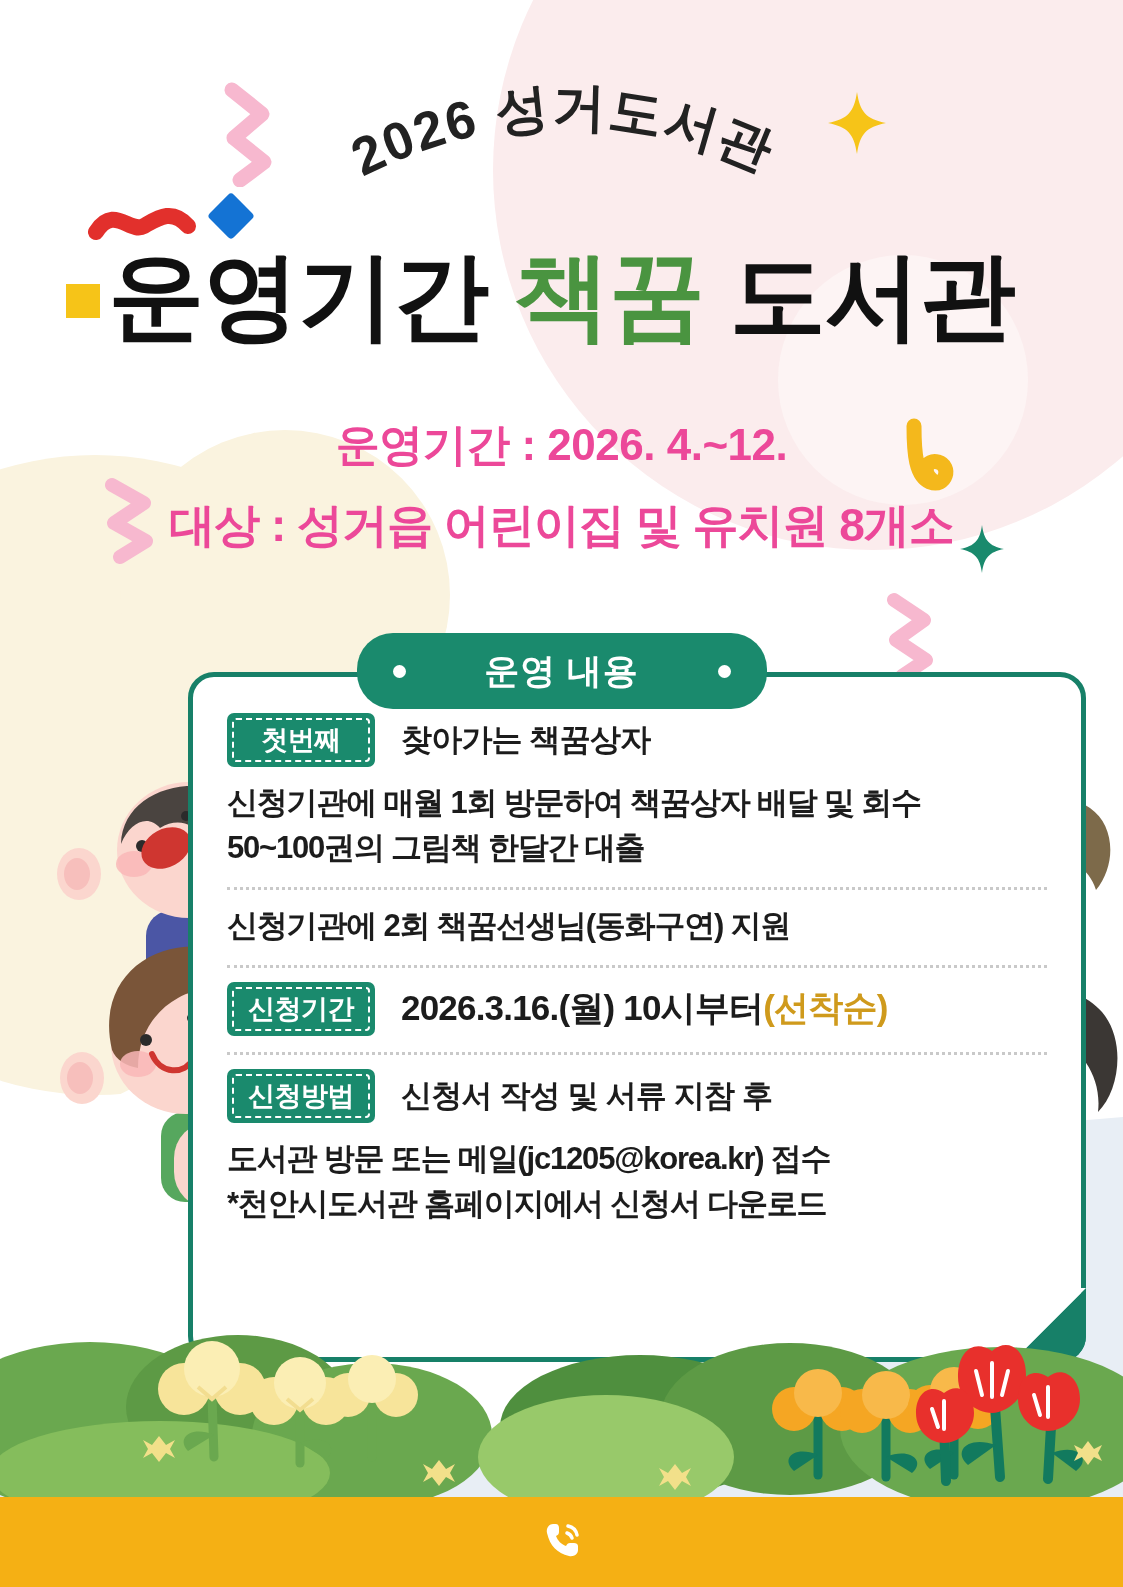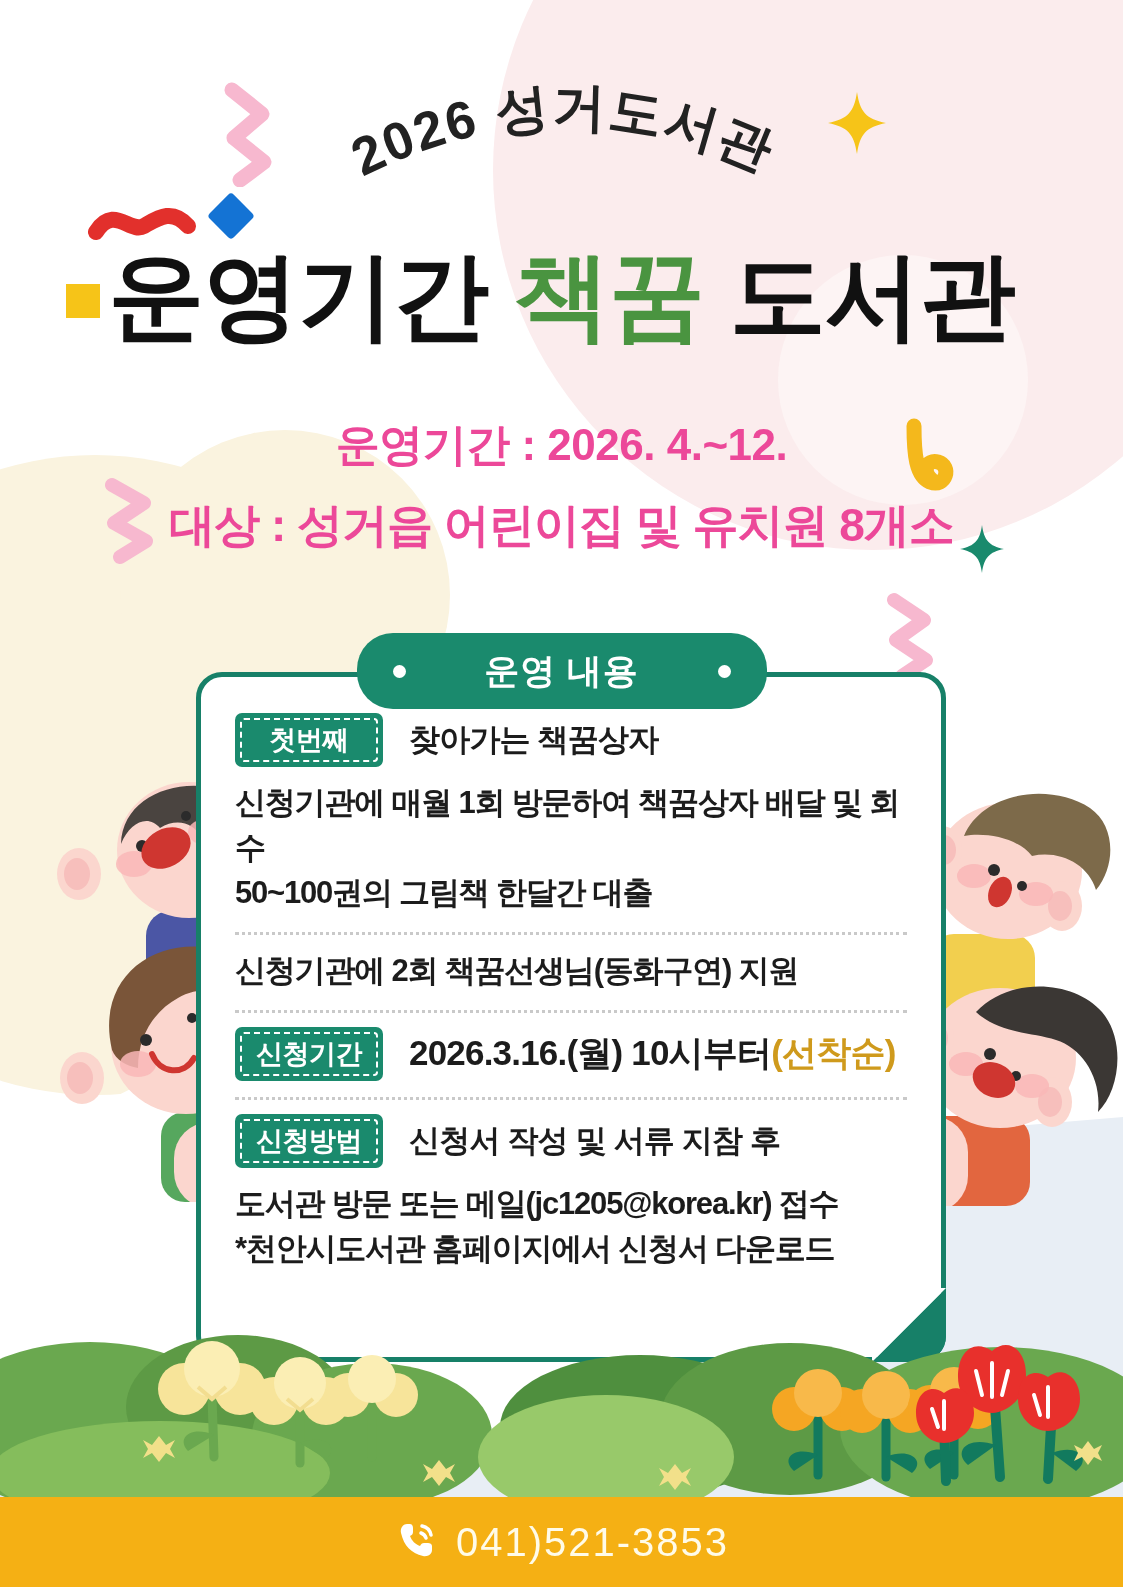--- a/index.html
+++ b/index.html
@@ -113,22 +113,22 @@
     font-size: 44px; font-weight: 700; letter-spacing: -0.5px;
     margin-bottom: 20px;
   }
   .sub-line2 {
     font-size: 46px; font-weight: 800; letter-spacing: -1px;
   }
 
   
   .card {
     position: absolute;
-    left: 196px; top: 672px;
-    width: 750px; height: 690px;
+    left: 188px; top: 672px;
+    width: 898px; height: 690px;
     background: #ffffff;
     border: 5px solid #178068;
     border-radius: 26px;
   }
   .card-fold {
     position: absolute;
     right: -5px; bottom: -5px;
     width: 74px; height: 74px;
     background: #178068;
     border-radius: 0 0 26px 0;
@@ -541,16 +541,15 @@
   </div>
 
   <div class="footer-bar">
     <span>
       <svg width="44" height="44" viewBox="0 0 44 44">
         <path d="M13 6 C9 6, 6 10, 7 15 C10 28, 17 35, 29 38 C34 39, 38 36, 38 32 L38 28 C38 26, 36 25, 34 25 L30 25 C28 25, 27 26, 26 28 C21 26, 18 23, 16 18 C18 17, 19 16, 19 14 L19 10 C19 8, 18 6, 16 6 Z" fill="#ffffff"></path>
         <path d="M28 8 C33 9, 36 12, 37 17" stroke="#ffffff" stroke-width="3.5" fill="none" stroke-linecap="round"></path>
         <path d="M27 15 C30 16, 31 17, 32 20" stroke="#ffffff" stroke-width="3.5" fill="none" stroke-linecap="round"></path>
       </svg>
     </span>
-    <span class="phone-text">041)521-3853</span>
   </div>
 
 </div>
 
 </body></html>

